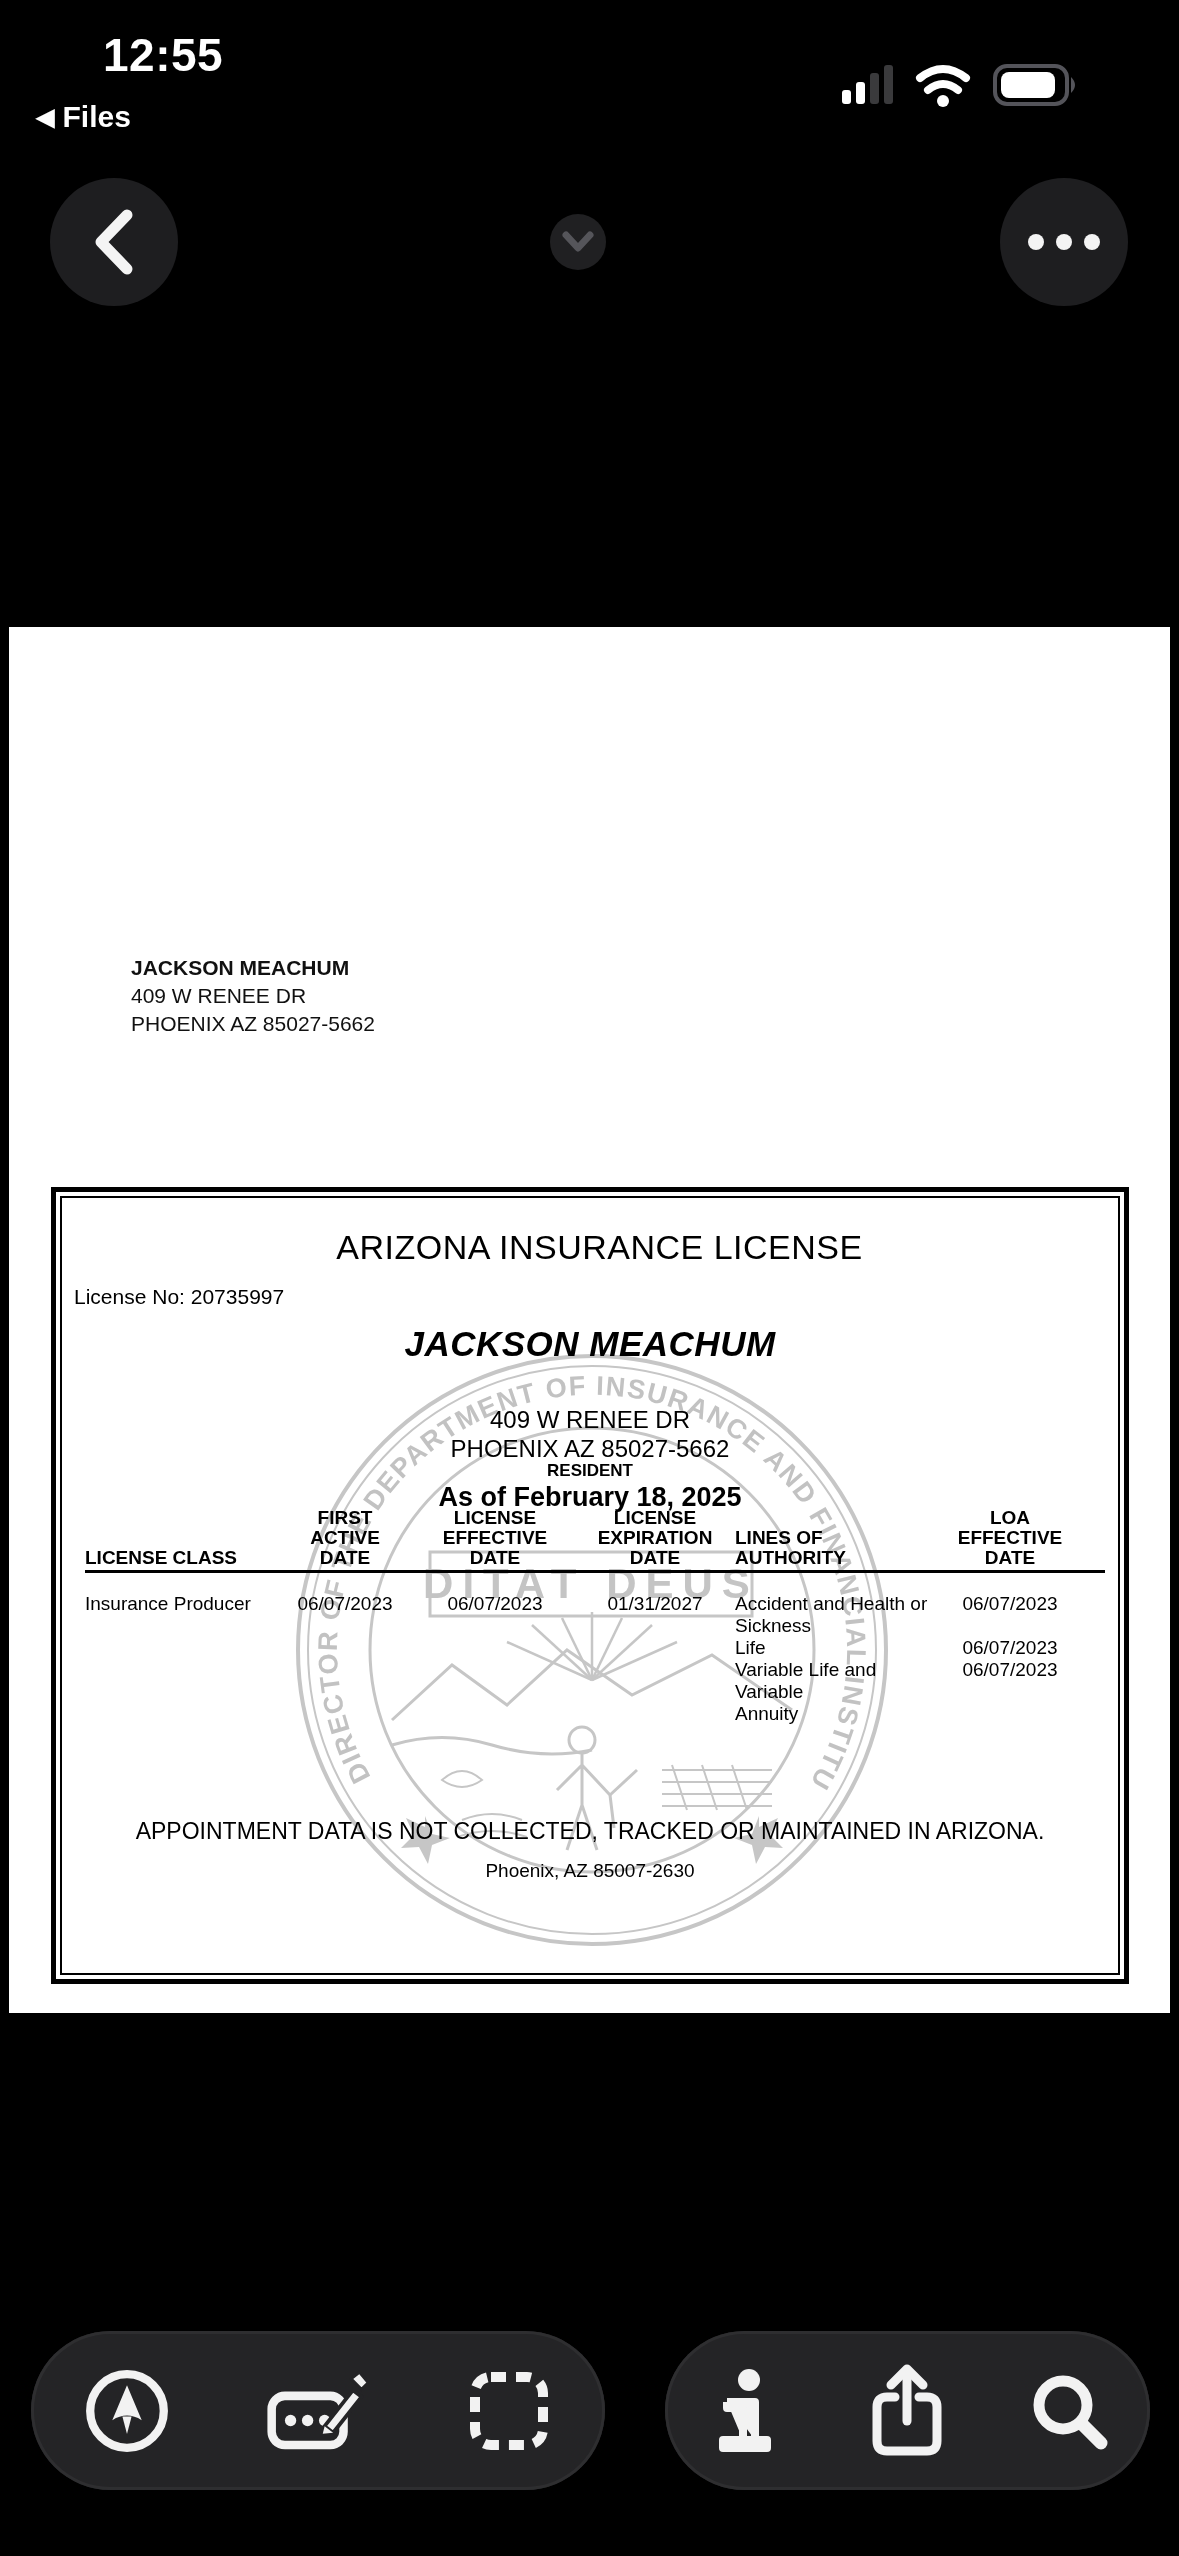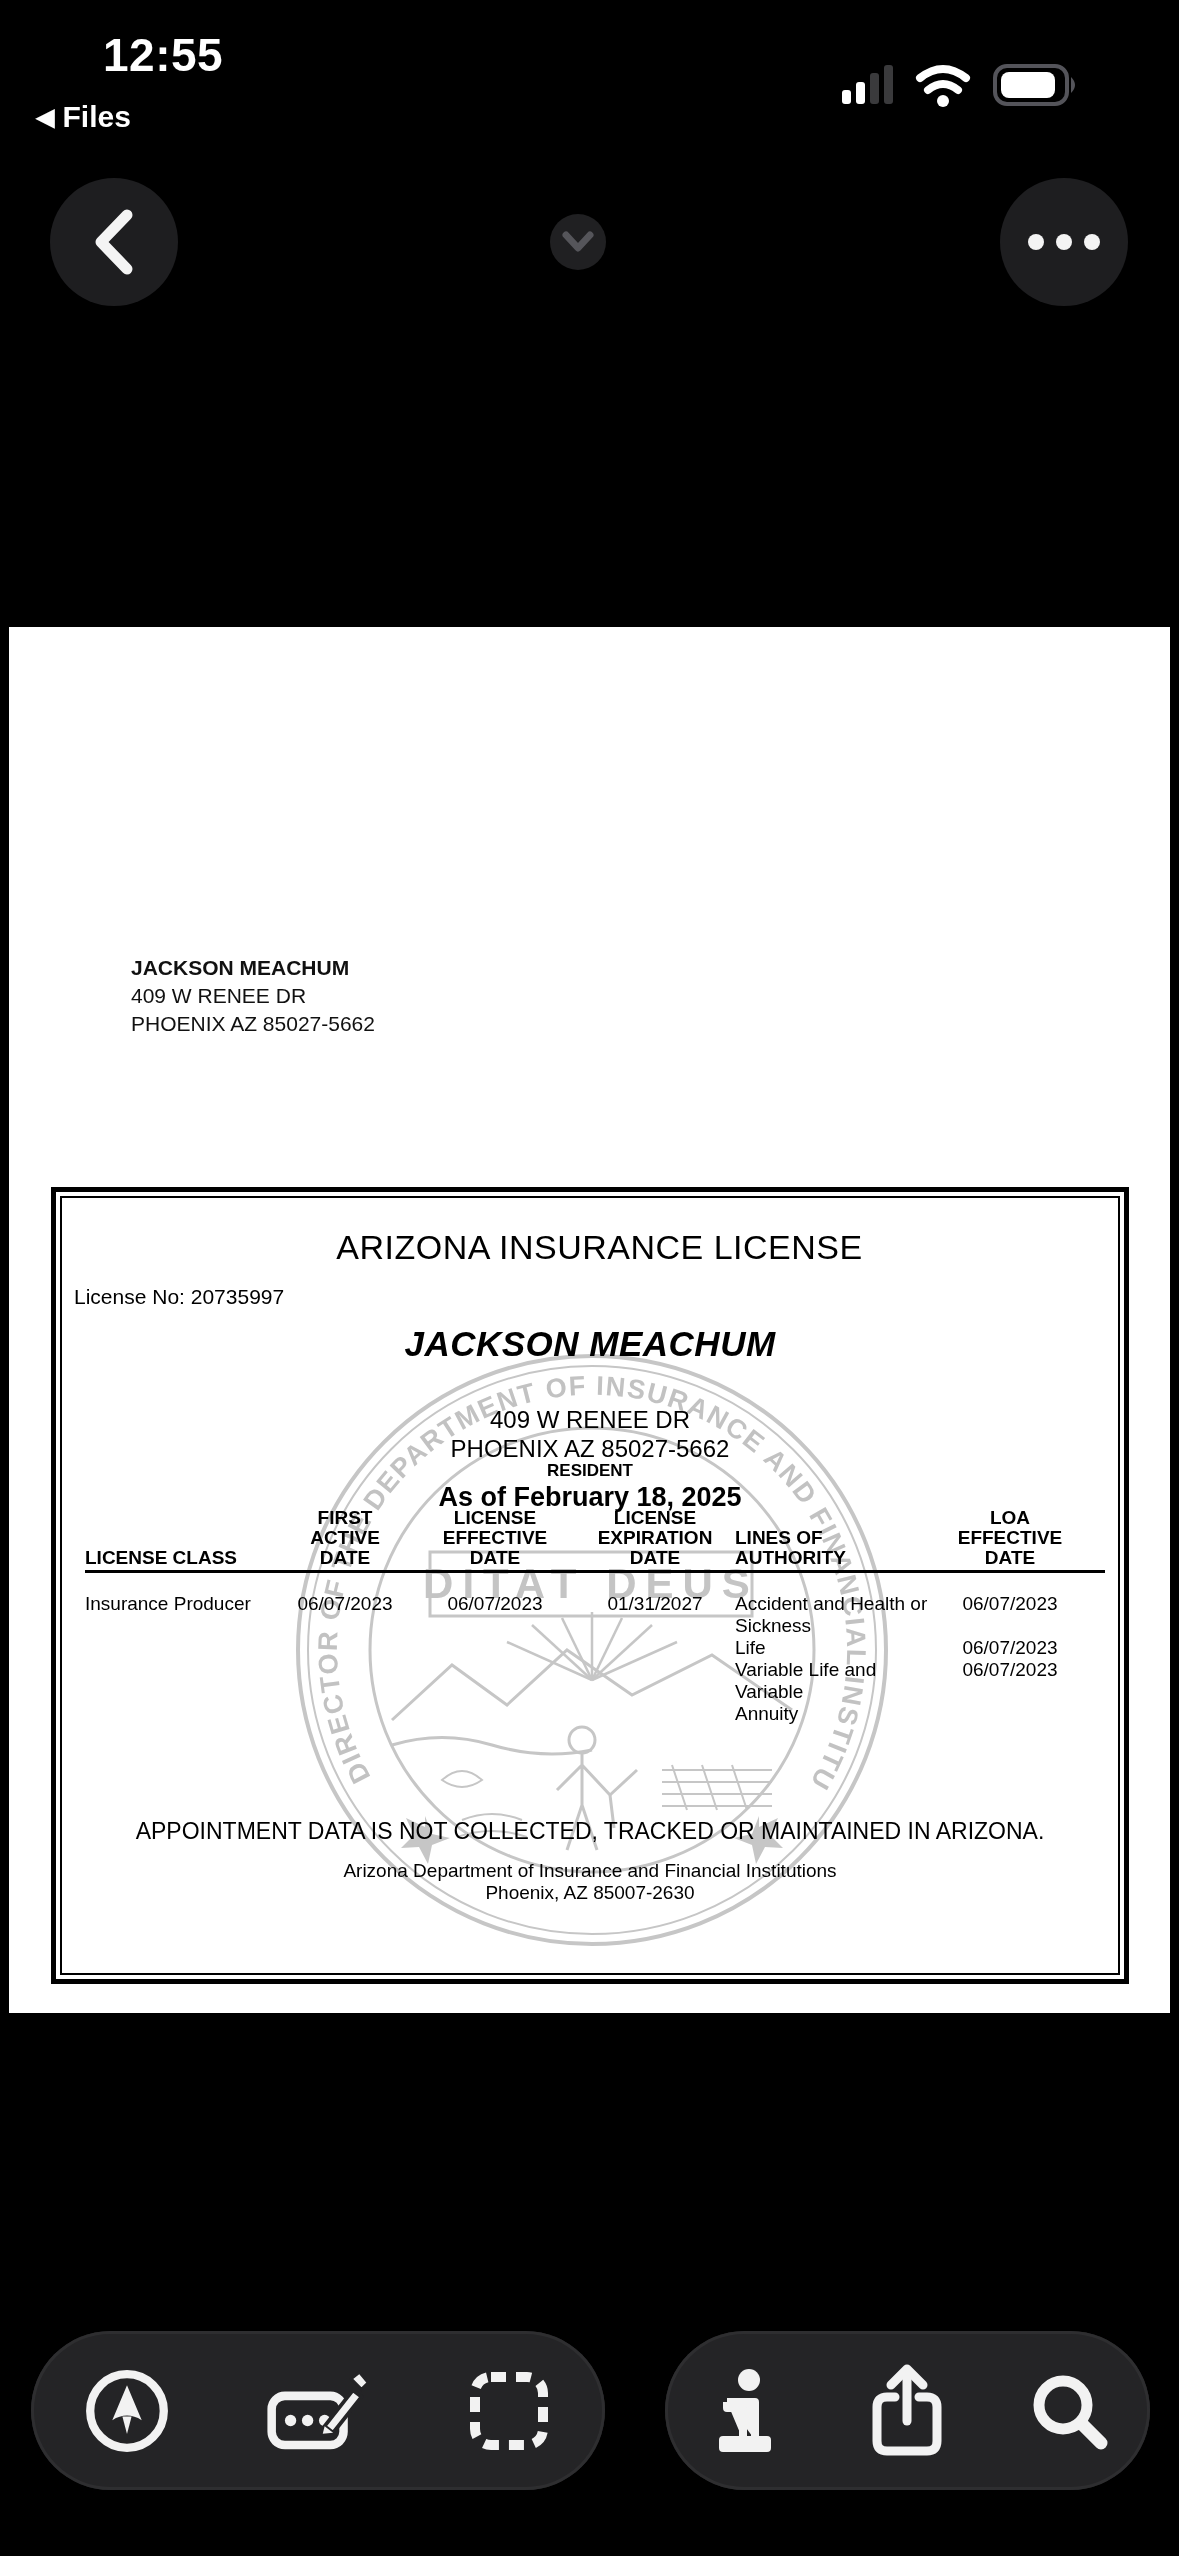--- a/index.html
+++ b/index.html
@@ -218,21 +218,20 @@
 Annuity</div>
               <div class="cell c6 pre">06/07/2023
 &nbsp;
 06/07/2023
 06/07/2023</div>
             </div>
           </div>
 
           <div class="z appt">APPOINTMENT DATA IS NOT COLLECTED, TRACKED OR MAINTAINED IN ARIZONA.</div>
           <div class="z foot">
-            <div>Arizona Department of Insurance and Financial Institutions</div>
             <div>Phoenix, AZ 85007-2630</div>
           </div>
 
         </div>
       </div>
     </div>
   </div>
 
   <div class="pill pill-left">
     <div class="tool-btn">

